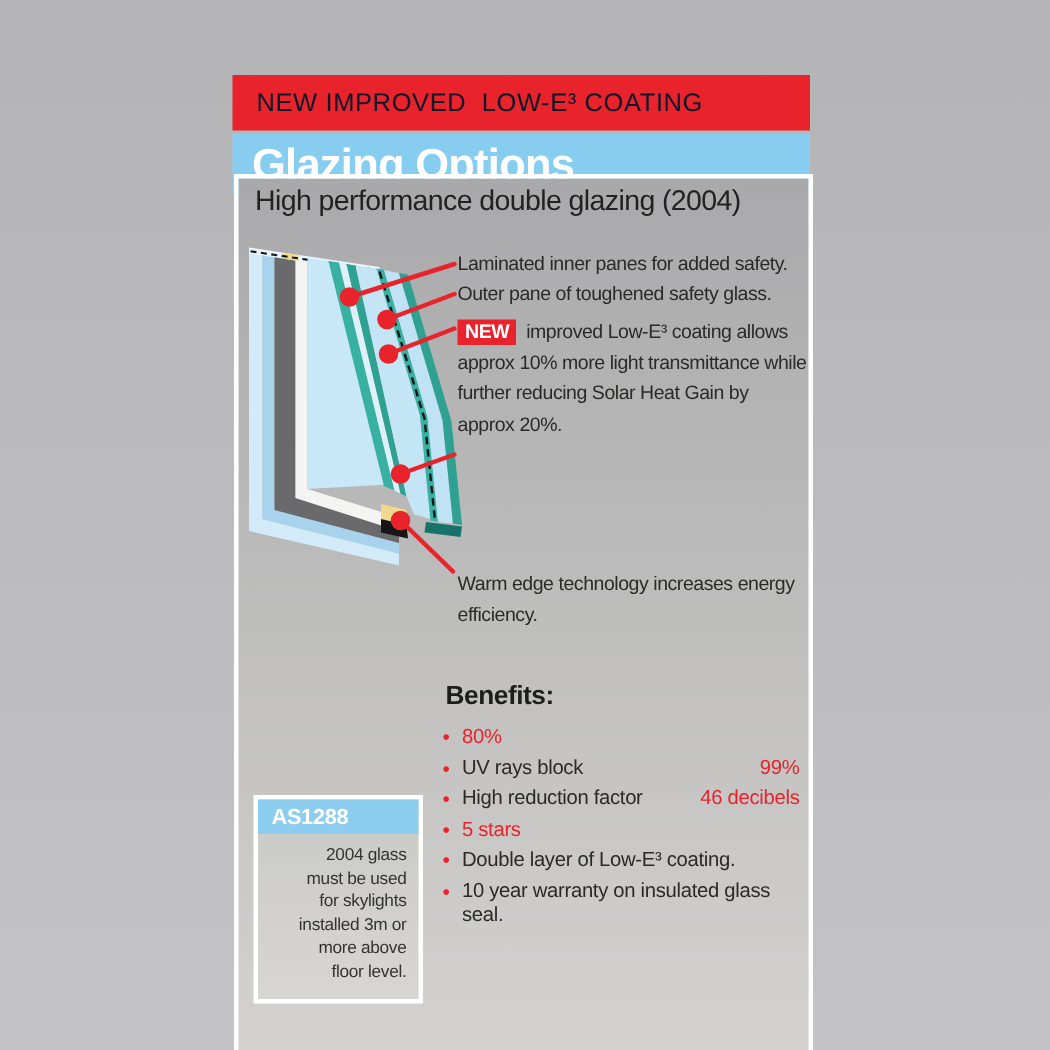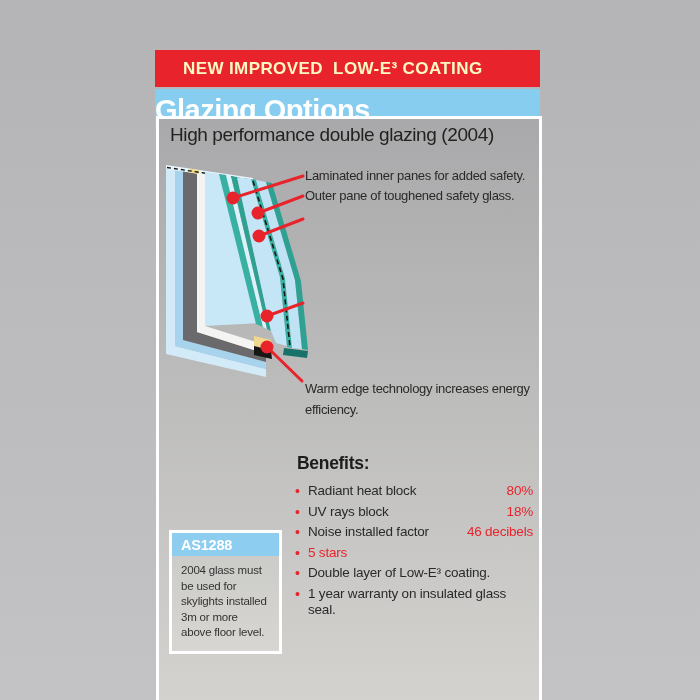--- a/index.html
+++ b/index.html
@@ -1,28 +1,28 @@
 <!DOCTYPE html>
 <html><head>
 <meta charset="utf-8">
 <style>
   html,body{margin:0;padding:0;background:#bcbcbe;}
   .stage{position:relative;width:700px;height:700px;overflow:hidden;
          background:linear-gradient(#b4b4b6,#c3c3c5);
          font-family:"Liberation Sans",sans-serif;}
   
   .ribbon{position:absolute;left:155px;top:50px;width:385px;height:37px;
-          background:#e8232b;color:#fef9c3;box-sizing:border-box;
-          font-weight:bold;font-size:17px;line-height:38px;padding-left:28px;
+          background:#e8232b;color:#0f172a;box-sizing:border-box;
+          font-weight:normal;font-size:17px;line-height:38px;padding-left:16px;
           letter-spacing:.4px;}
   .ribbon span{white-space:pre;}
   
   .band{position:absolute;left:155px;top:89px;width:385px;height:41px;
         background:#87cdf0;color:#fff;box-sizing:border-box;
-        font-weight:bold;font-size:29px;line-height:42px;
+        font-weight:bold;font-size:29px;line-height:42px;padding-left:13px;
         letter-spacing:-.5px;}
   
   .panel{position:absolute;left:156px;top:116px;width:386px;height:672px;
          border:3px solid #fff;box-sizing:border-box;
          background:linear-gradient(#a9a9ab,#d9d8d4);}
   .panel-title{position:absolute;left:11px;top:5px;margin:0;
                font-size:19px;font-weight:400;color:#222220;letter-spacing:-.4px;}
   .diagram{position:absolute;left:4px;top:41px;width:167px;height:236px;}
   .callouts{position:absolute;left:0;top:0;width:380px;height:518px;pointer-events:none;}
   
@@ -38,22 +38,22 @@
          margin-bottom:4px;letter-spacing:-.2px;}
   .b-dot{color:#e8232b;flex:0 0 13px;width:13px;font-size:14px;line-height:16px;}
   .b-label{flex:1;color:#2a2a28;}
   .b-value{color:#e8232b;text-align:right;white-space:nowrap;}
   
   .as-box{position:absolute;left:10px;top:379px;width:113px;
           border:3px solid #fff;box-sizing:border-box;
           background:linear-gradient(#c9c9c7,#d7d6d2);margin-top:32px;}
   .as-head{background:#8ccdf0;color:#fff;font-weight:bold;font-size:14.5px;
            padding:4px 0 3px 9px;letter-spacing:-.2px;}
-  .as-body{padding:7px 8px 10px 9px;font-size:11.5px;line-height:15.5px;
-           color:#333331;letter-spacing:-.2px;}
+  .as-body{padding:7px 8px 10px 25px;font-size:11.5px;line-height:15.5px;
+           color:#333331;letter-spacing:-.2px;text-align:right;}
 </style>
 </head>
 <body>
 
 <div class="stage">
 
   <div class="ribbon">
     <span>NEW IMPROVED  LOW-E³ COATING</span>
   </div>
 
@@ -109,53 +109,56 @@
         <circle cx="108" cy="228" r="6.5"></circle>
       </g>
     </svg>
 
     <p class="ann ann2">
       <span>Outer pane of toughened safety glass.</span>
     </p>
     <p class="ann ann1">
       <span>Laminated inner panes for added safety.</span>
     </p>
+    <p class="ann ann3">
+      <span class="badge">NEW</span>
+      <span>improved Low-E³ coating allows approx 10% more light transmittance while further reducing Solar Heat Gain by approx 20%.</span>
+    </p>
     <p class="ann ann5">
       <span>Warm edge technology increases energy efficiency.</span>
     </p>
 
     <div class="benefits">
       <h3>Benefits:</h3>
       <div class="b-row">
         <span class="b-dot">•</span>
-        <span class="b-label">Radiant heat block</span>
         <span class="b-value">80%</span>
       </div>
       <div class="b-row">
         <span class="b-dot">•</span>
         <span class="b-label">UV rays block</span>
-        <span class="b-value">18%</span>
+        <span class="b-value">99%</span>
       </div>
       <div class="b-row">
         <span class="b-dot">•</span>
-        <span class="b-label">Noise installed factor</span>
+        <span class="b-label">High reduction factor</span>
         <span class="b-value">46 decibels</span>
       </div>
       <div class="b-row">
         <span class="b-dot">•</span>
         <span class="b-value">5 stars</span>
       </div>
       <div class="b-row">
         <span class="b-dot">•</span>
         <span class="b-label">Double layer of Low-E³ coating.</span>
         <span class="b-value"></span>
       </div>
       <div class="b-row">
         <span class="b-dot">•</span>
-        <span class="b-label">1 year warranty on insulated glass seal.</span>
+        <span class="b-label">10 year warranty on insulated glass seal.</span>
         <span class="b-value"></span>
       </div>
     </div>
 
     <div class="as-box">
       <div class="as-head">AS1288</div>
       <div class="as-body">2004 glass must be used for skylights installed 3m or more above floor level.</div>
     </div>
   </div>
 </div>

